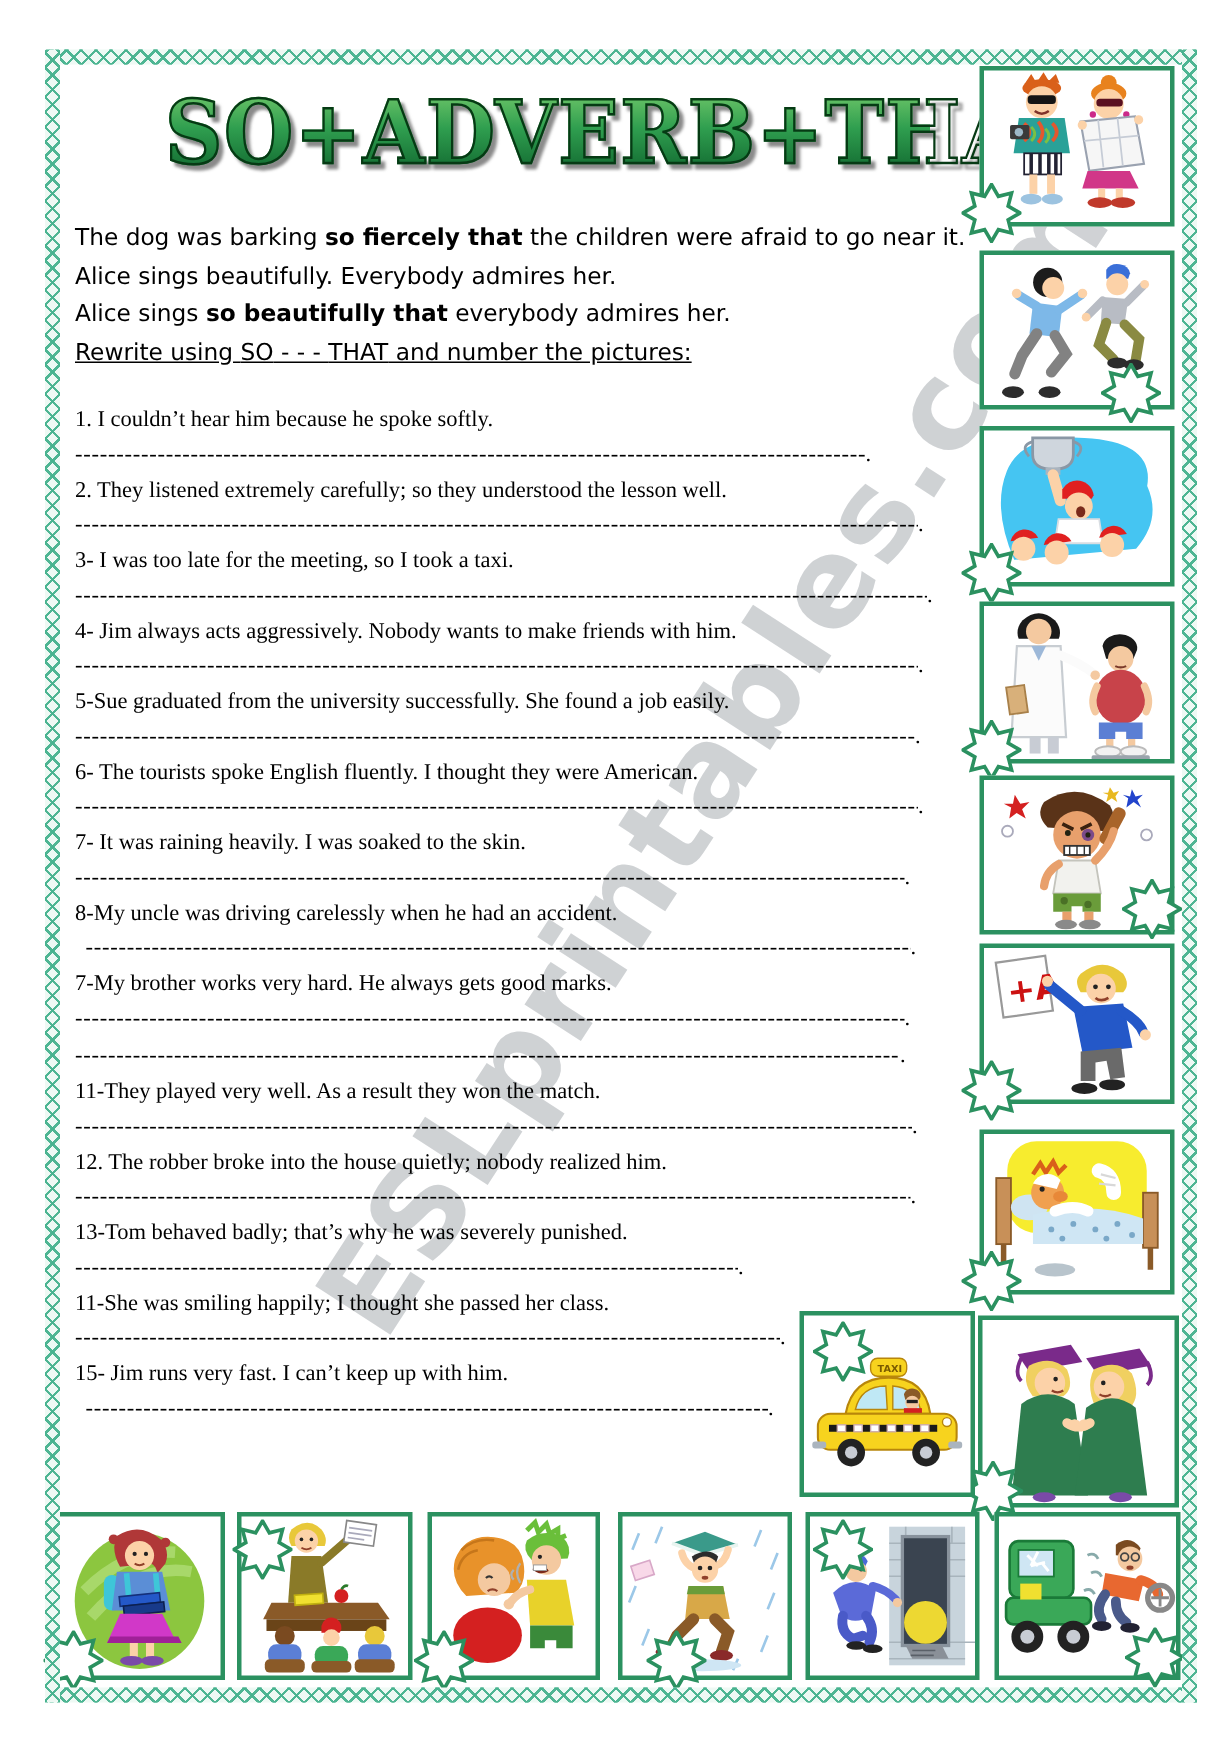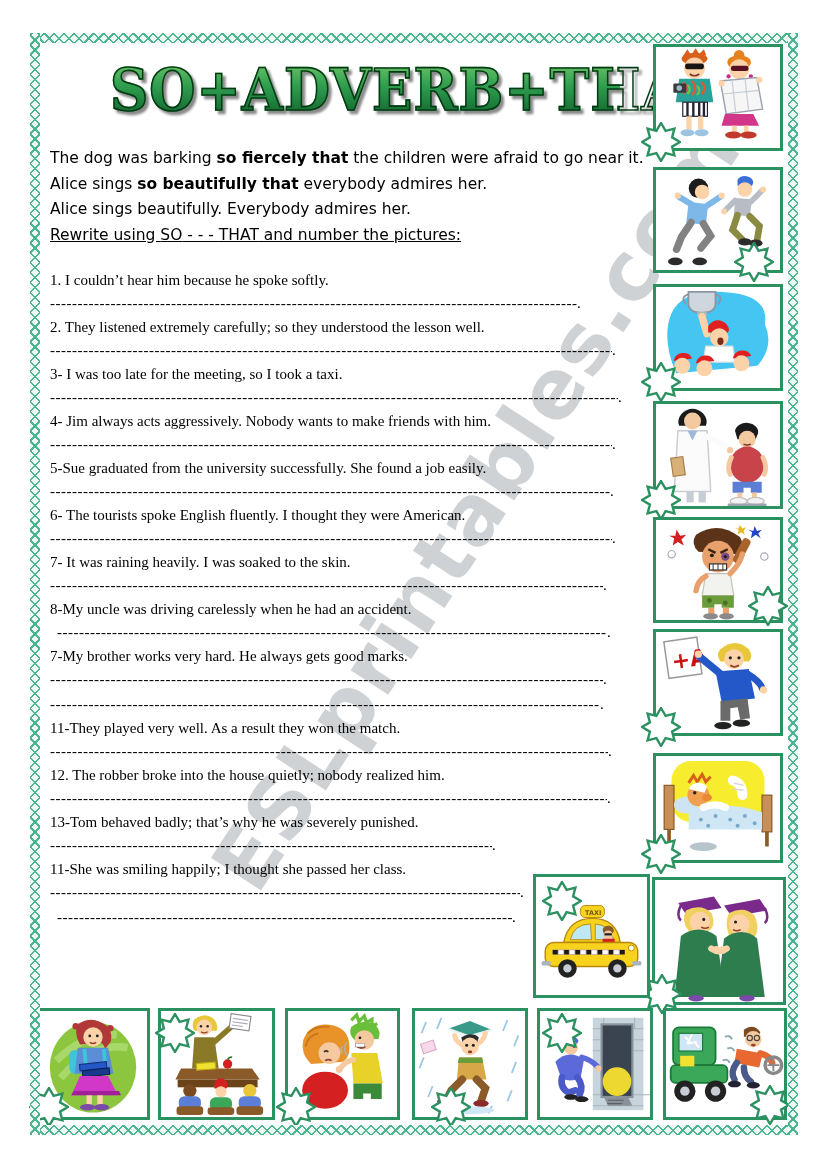--- a/index.html
+++ b/index.html
@@ -60,22 +60,22 @@
 
   <div class="bstrip b-top"></div>
   <div class="bstrip b-bot"></div>
   <div class="bstrip b-left"></div>
   <div class="bstrip b-right"></div>
 
   <div class="title">SO+ADVERB+THAT</div>
 
   <div class="intro">
     <div><span>The dog was barking </span><b>so fiercely that</b><span> the children were afraid to go near it.</span></div>
+    <div><span>Alice sings beautifully. Everybody admires her.</span></div>
     <div><span>Alice sings </span><b>so beautifully that</b><span> everybody admires her.</span></div>
-    <div><span>Alice sings beautifully. Everybody admires her.</span></div>
     <div class="instruction"><span>Rewrite using </span><b>SO</b><span>  - - - </span><b>THAT</b><span> and number the pictures:</span></div>
   </div>
 
   <div class="items">
     <div class="item">
       <div class="sent">1. I couldn’t hear him because he spoke softly.</div>
       <div class="dashline">
           <span class="dashes" style="width:527px">--------------------------------------------------------------------------------------------------------------------------------------------</span>
           <span class="dot">.</span>
         </div>
@@ -164,20 +164,21 @@
         </div>
     </div>
     <div class="item">
       <div class="sent">11-She was smiling happily; I thought she passed her class.</div>
       <div class="dashline">
           <span class="dashes" style="width:470px">--------------------------------------------------------------------------------------------------------------------------------------------</span>
           <span class="dot">.</span>
         </div>
     </div>
     <div class="item">
+      <div class="sent">15- Jim runs very fast. I can’t keep up with him.</div>
       <div class="dashline indent">
           <span class="dashes" style="width:455px">--------------------------------------------------------------------------------------------------------------------------------------------</span>
           <span class="dot">.</span>
         </div>
     </div>
   </div>
 
   <div class="frame" style="left:653px;top:44px;width:130px;height:107px">
     <svg viewBox="0 0 100 86">
       <path d="M20 8 l4-6 3 5 4-6 3 5 4-4 2 5 z" fill="#d9601a"></path>

